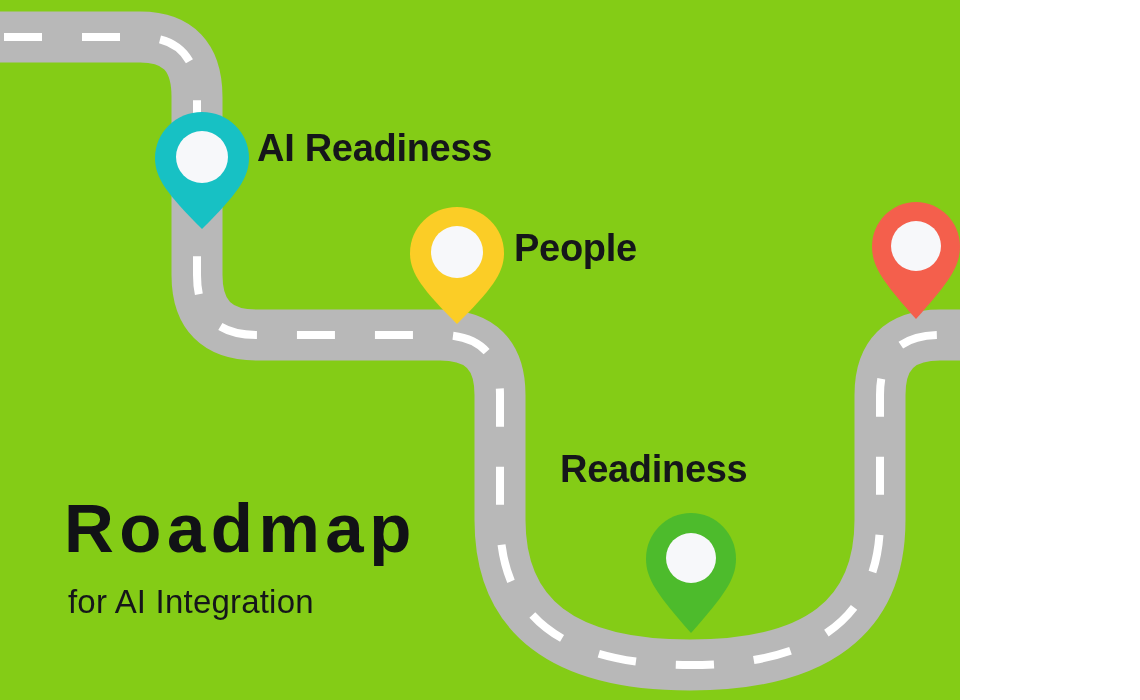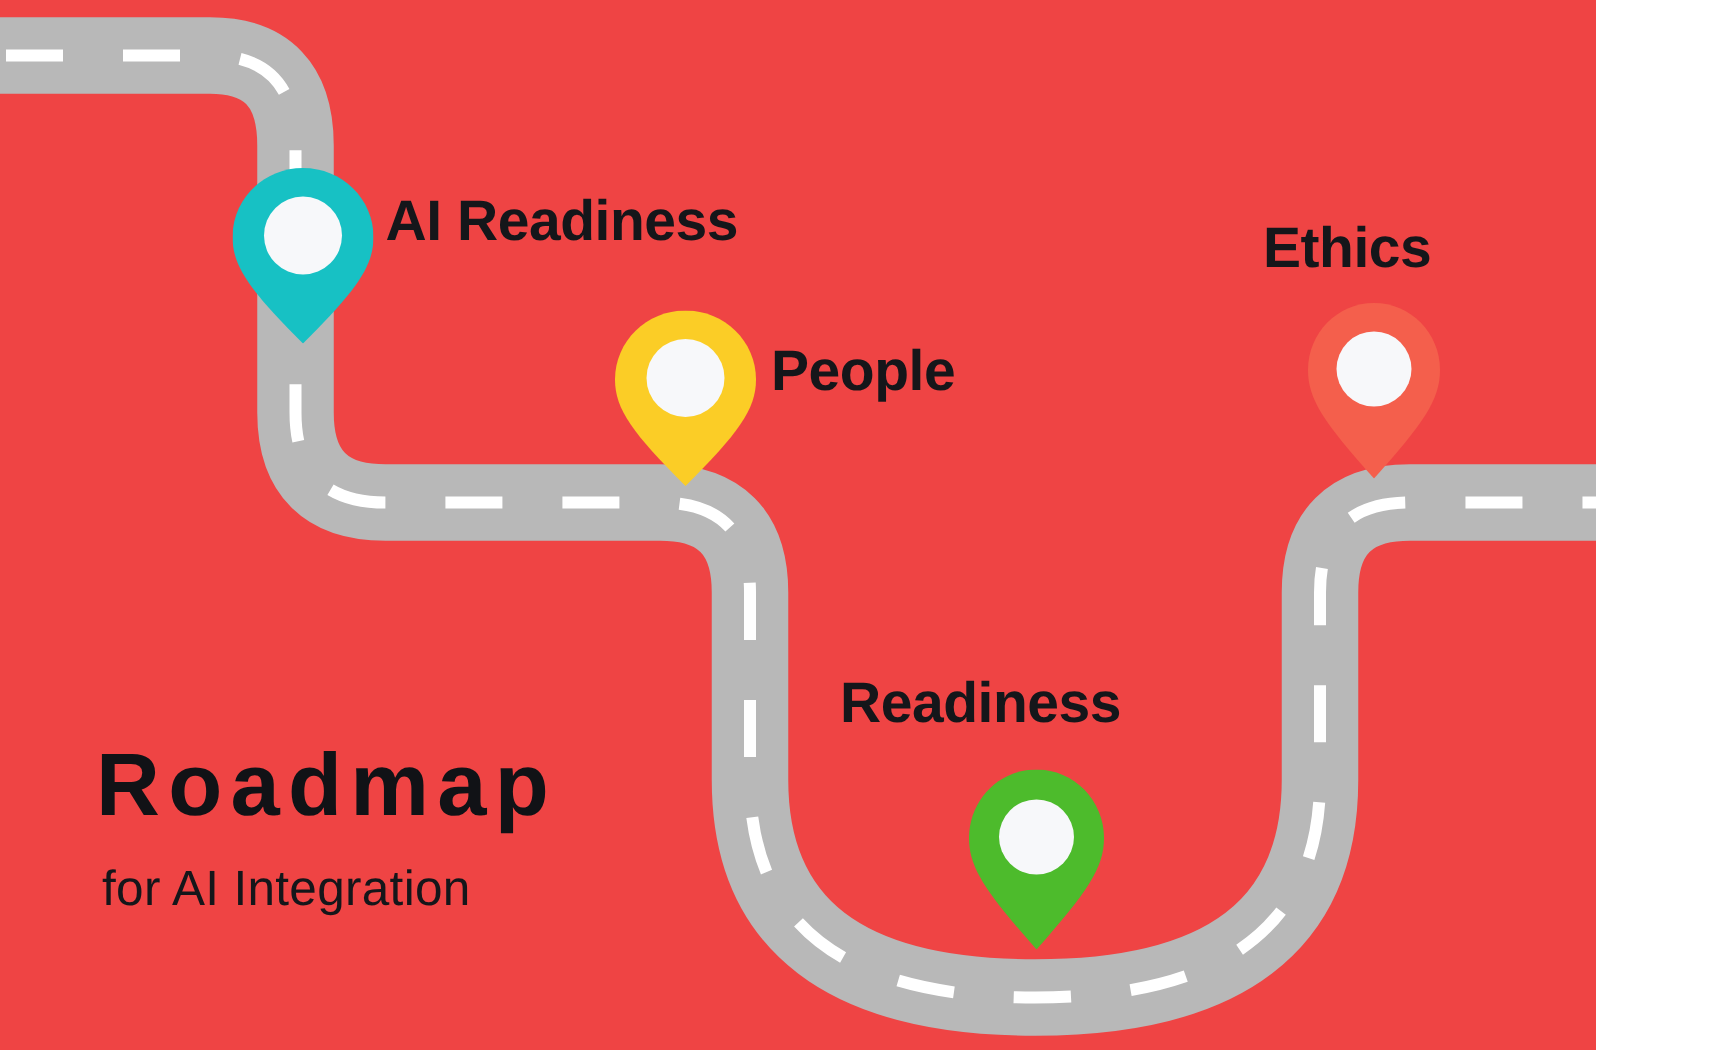--- a/index.html
+++ b/index.html
@@ -6,23 +6,23 @@
   html, body {
     margin: 0;
     padding: 0;
     background: #ffffff;
   }
   body {
     font-family: "Liberation Sans", sans-serif;
   }
   #canvas {
     position: relative;
-    width: 1064px;
+    width: 960px;
     height: 700px;
-    background: #ef4444;
+    background: #84cc16;
     overflow: hidden;
   }
   #road-layer {
     position: absolute;
     left: 0;
     top: 0;
     width: 1140px;
     height: 700px;
   }
   .marker {
@@ -37,21 +37,21 @@
     font-weight: bold;
     white-space: nowrap;
     letter-spacing: -0.3px;
   }
   #title-block {
     position: absolute;
     left: 64px;
     top: 494px;
   }
   #title-main {
-    font-size: 59px;
+    font-size: 69px;
     font-weight: bold;
     color: #111216;
     letter-spacing: 5.5px;
     line-height: 1.0;
     margin: 0;
   }
   #title-sub {
     font-size: 33px;
     font-weight: normal;
     color: #15161a;
@@ -102,21 +102,20 @@
     </svg>
   </div>
   <div class="marker-label" style="left:514px; top:227px; font-size:38px;text-align:right;">People</div>
 
   <div class="marker" style="left:872px; top:202px; width:88px; height:117px;">
     <svg width="88" height="117" viewBox="0 0 88 117">
       <path d="M44 0 C19.7 0 0 20.0 0 44.6 C0 64.5 11 80 44 117 C77 80 88 64.5 88 44.6 C88 20.0 68.3 0 44 0 Z" fill="#f45f4c"></path>
       <circle cx="44" cy="44" r="25" fill="#f7f8fa"></circle>
     </svg>
   </div>
-  <div class="marker-label" style="left:842px; top:145px; font-size:38px;">Ethics</div>
 
   <div class="marker" style="left:646px; top:513px; width:90px; height:120px;">
     <svg width="90" height="120" viewBox="0 0 90 120">
       <path d="M45 0 C20.1 0 0 20.5 0 45.7 C0 66.0 11.5 82 45 120 C78.5 82 90 66.0 90 45.7 C90 20.5 69.9 0 45 0 Z" fill="#4dbb2c"></path>
       <circle cx="45" cy="45" r="25" fill="#f7f8fa"></circle>
     </svg>
   </div>
   <div class="marker-label" style="left:560px; top:448px; font-size:38px;">Readiness</div>
 
   <div id="title-block">

